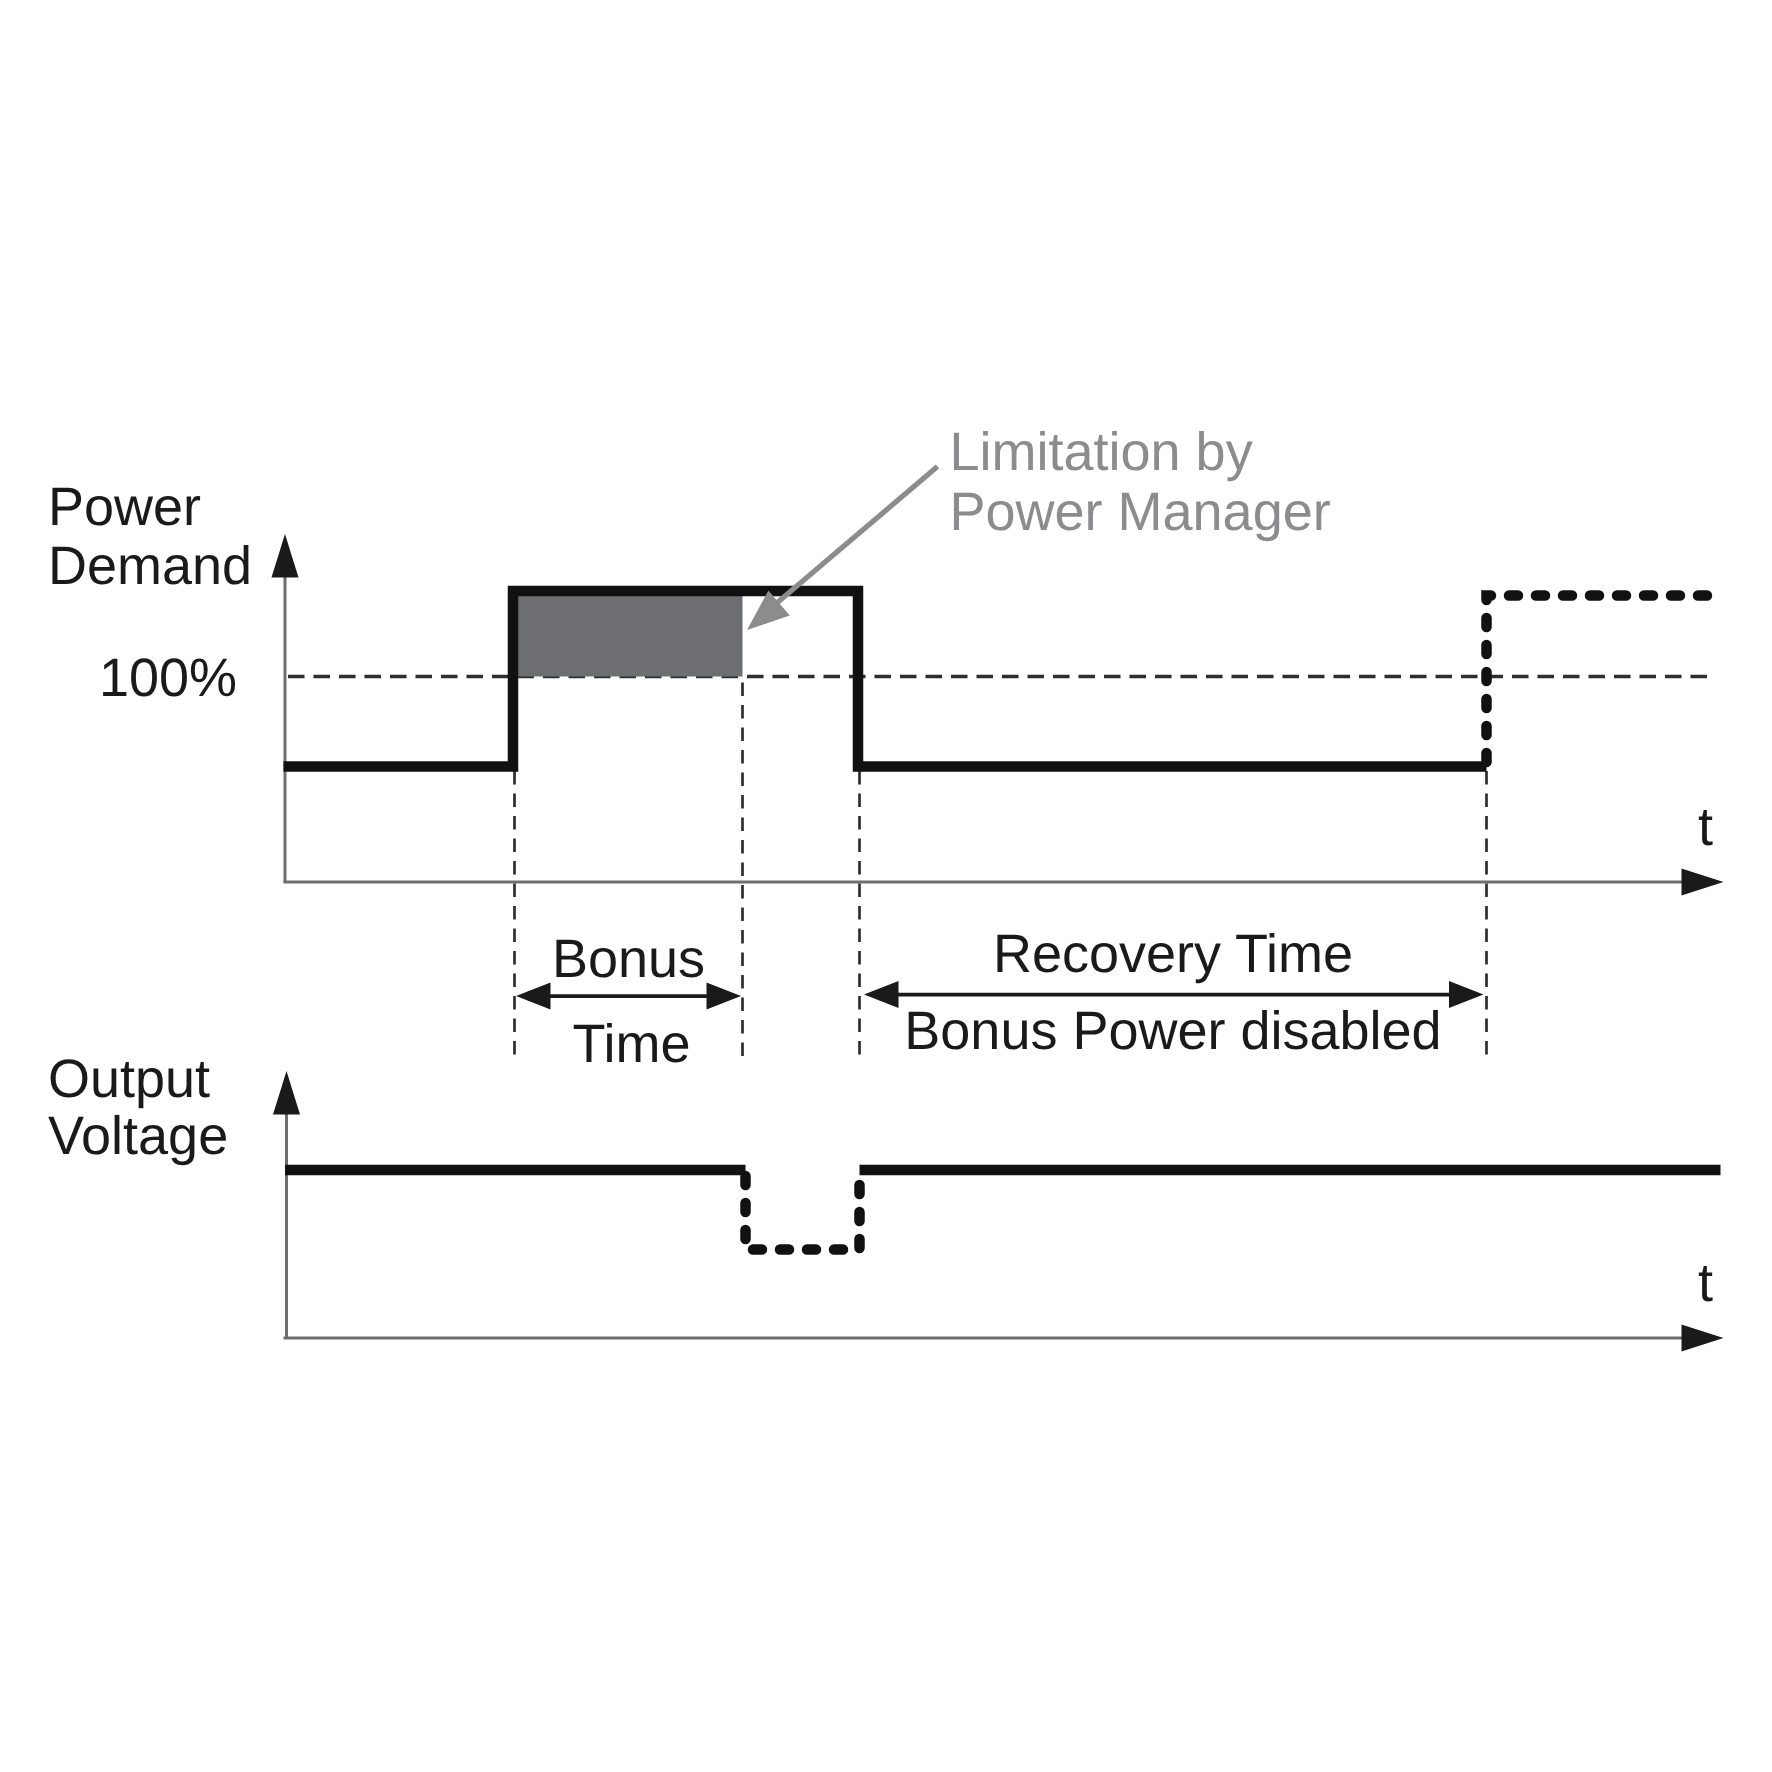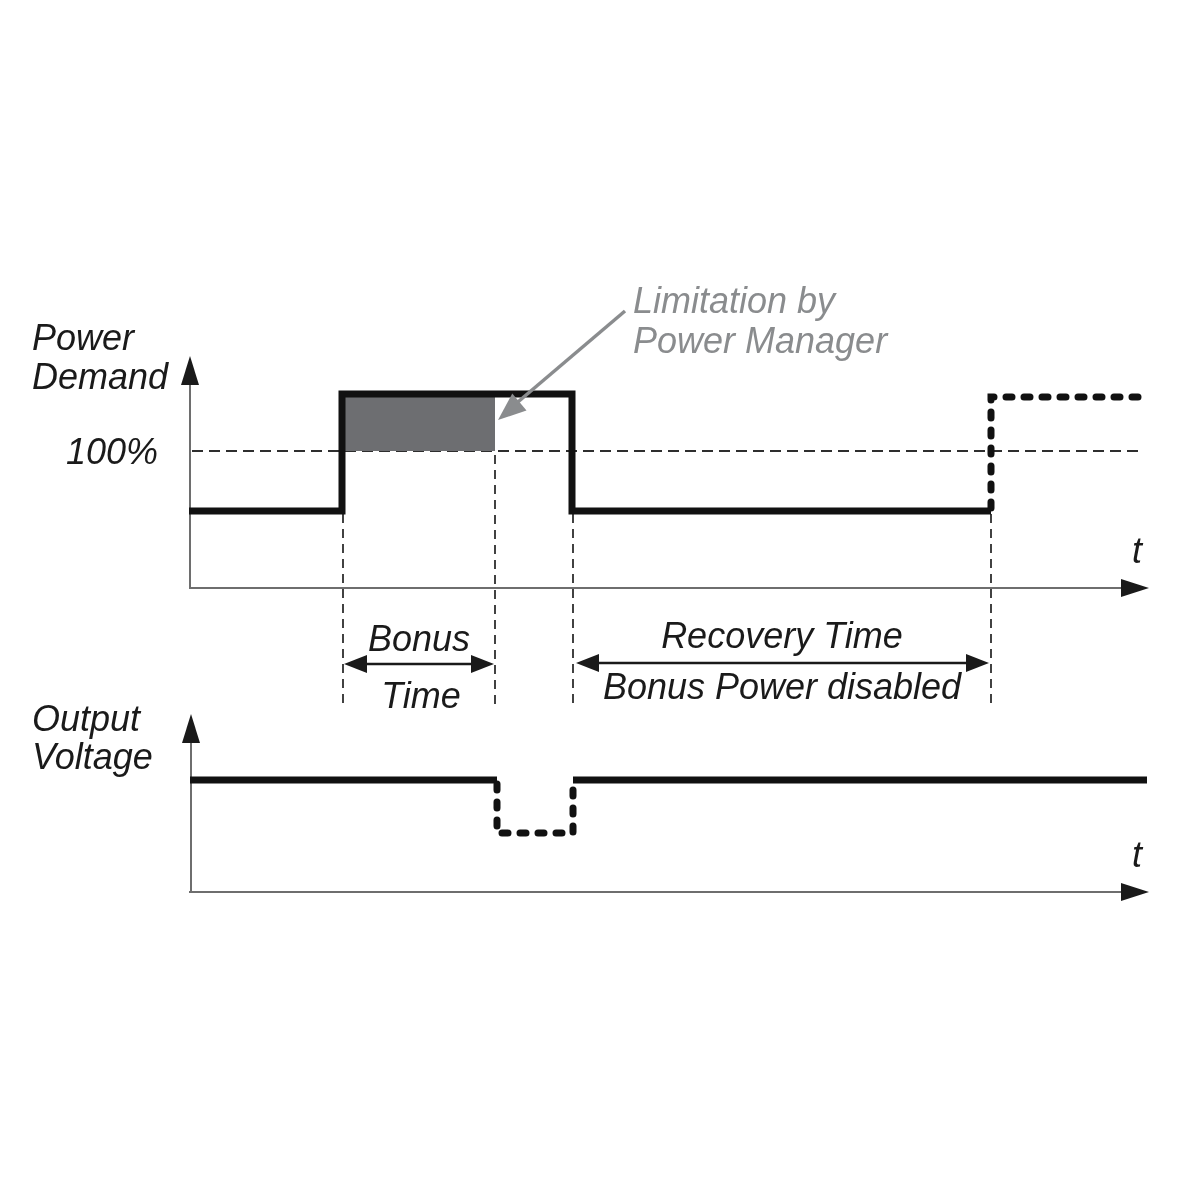--- a/index.html
+++ b/index.html
@@ -1,16 +1,16 @@
 <!DOCTYPE html>
 <html><head>
 <meta charset="utf-8">
 <style>
   html,body{margin:0;padding:0;background:#ffffff;}
-  .canvas{position:relative;width:1181px;height:1181px;background:#ffffff;overflow:hidden;font-style:italic;}
+  .canvas{position:relative;width:1181px;height:1181px;background:#ffffff;overflow:hidden;}
   svg text{font-family:"Liberation Sans",sans-serif;font-size:36px;}
   .wave{fill:none;stroke-width:7;stroke-linejoin:miter;}
   .wave-dotted{fill:none;stroke-width:7;stroke-dasharray:6 12;stroke-linecap:round;}
   .refline{fill:none;stroke-width:2.2;stroke-dasharray:11 6;}
   .guide{fill:none;stroke-width:1.8;stroke-dasharray:9 6;}
   .axis{fill:none;stroke-width:2;}
   .marker-line{fill:none;stroke-width:2.5;}
   .ann-line{fill:none;stroke-width:3.5;}
 </style>
 </head>

